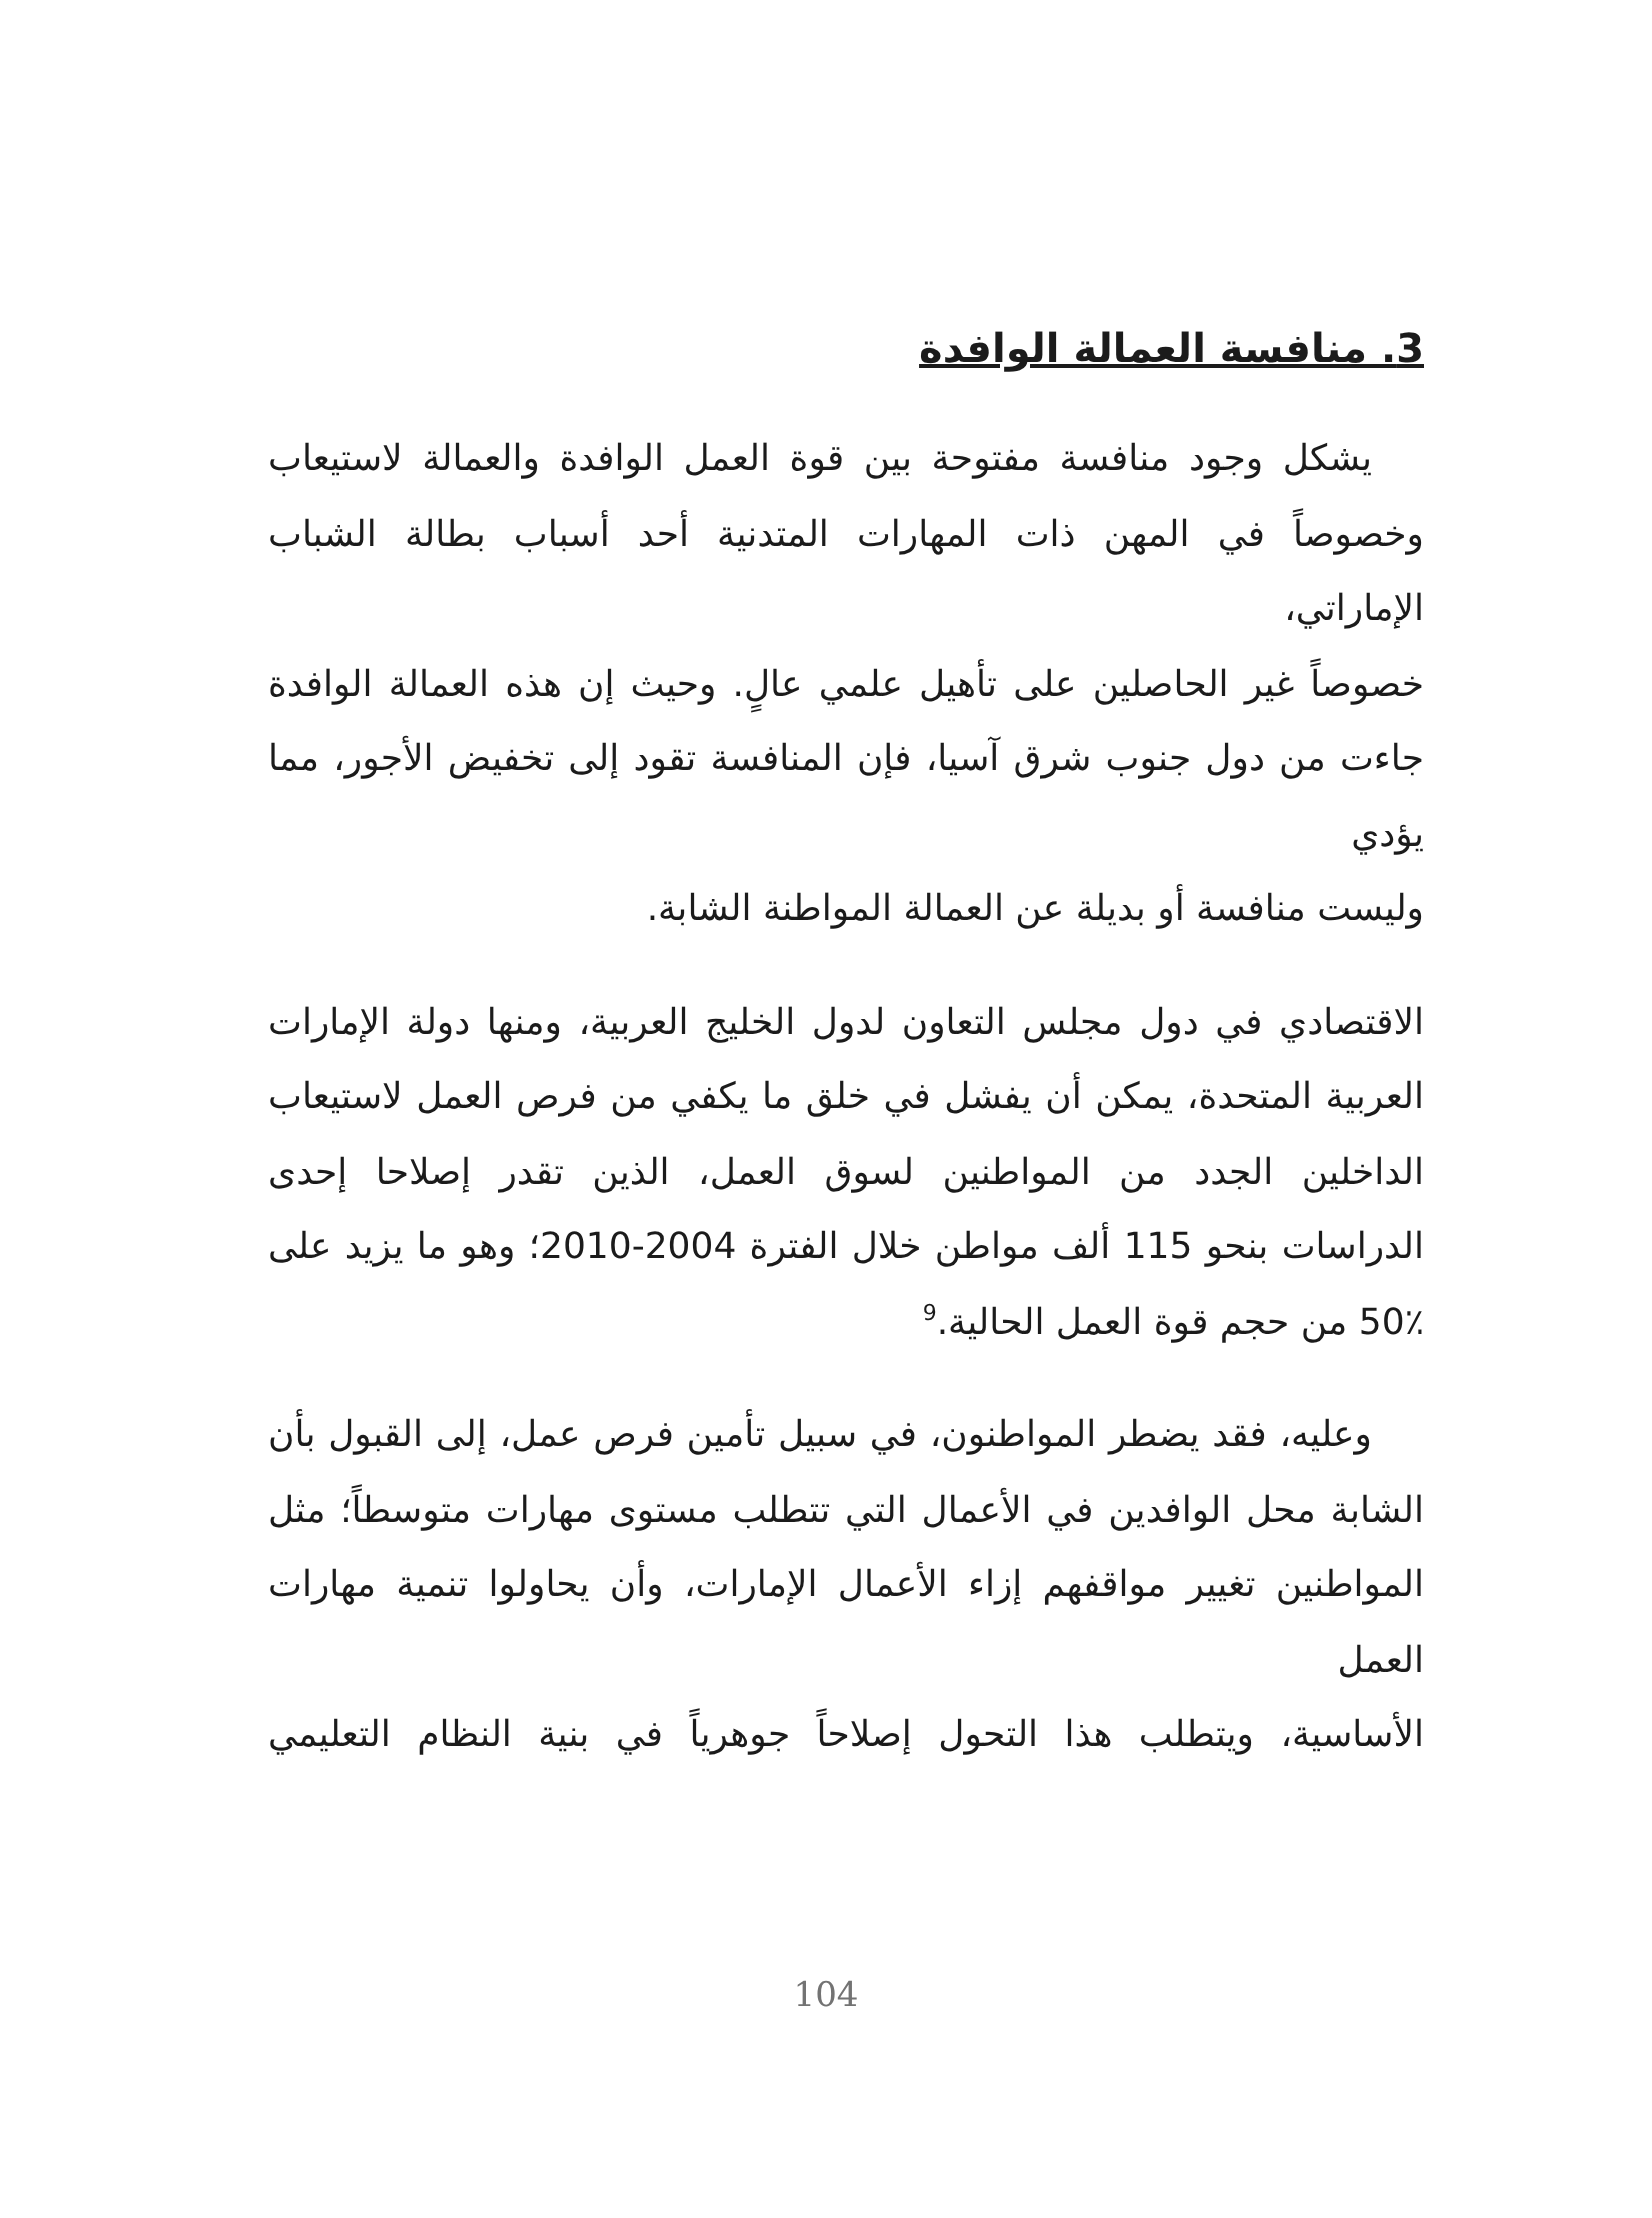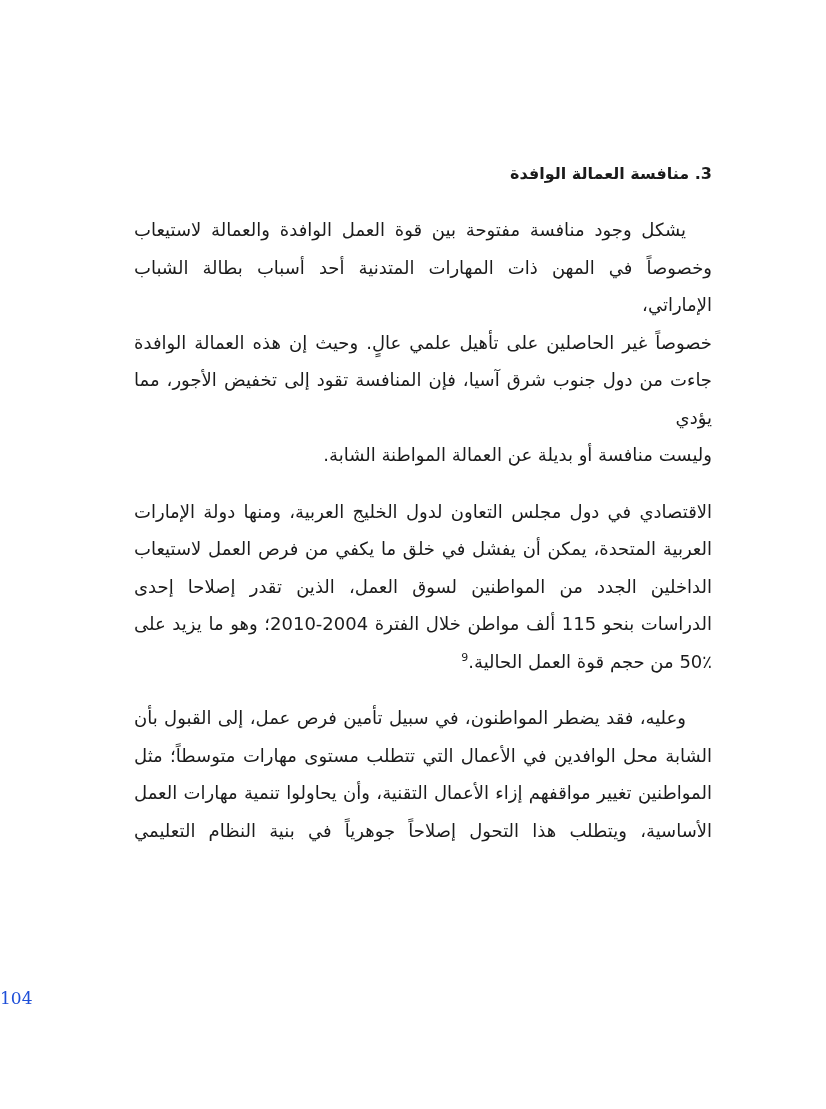--- a/index.html
+++ b/index.html
@@ -13,26 +13,27 @@
     overflow: hidden;
   }
   .content {
     position: absolute;
     top: 158px;
     right: 114px;
     width: 578px;
     direction: rtl;
   }
   .heading {
-    font-size: 16px;
+    font-size: 20px;
     font-weight: bold;
     text-align: right;
     margin: 0 0 21px 0;
     line-height: 32px;
     letter-spacing: 0;
+    text-decoration: underline;
   }
   .para { margin: 0 0 19px 0; }
   .line {
     font-size: 18px;
     line-height: 37.5px;
     text-align: justify;
     text-align-last: justify;
     -moz-text-align-last: justify;
   }
   .line.first { padding-right: 26px; }
@@ -40,23 +41,24 @@
   .fn {
     font-size: 11px;
     line-height: 0;
     vertical-align: super;
   }
   .footer {
     position: absolute;
     top: 988px;
     left: 0;
     width: 100%;
+    text-align: center;
     font-family: "DejaVu Serif", serif;
     font-size: 17px;
-    color: #1d4ed8;
+    color: #737373;
   }
 </style>
 </head>
 <body>
 
 <div class="page">
   <div class="content" dir="rtl">
 
     <h2 class="heading">3. منافسة العمالة الوافدة</h2>
 
@@ -72,21 +74,21 @@
       <div class="line">الاقتصادي في دول مجلس التعاون لدول الخليج العربية، ومنها دولة الإمارات</div>
       <div class="line">العربية المتحدة، يمكن أن يفشل في خلق ما يكفي من فرص العمل لاستيعاب</div>
       <div class="line">الداخلين الجدد من المواطنين لسوق العمل، الذين تقدر إصلاحا إحدى</div>
       <div class="line">الدراسات بنحو 115 ألف مواطن خلال الفترة 2004-2010؛ وهو ما يزيد على</div>
       <div class="line last"><span>50٪ من حجم قوة العمل الحالية.</span><sup class="fn">9</sup></div>
     </div>
 
     <div class="para">
       <div class="line first">وعليه، فقد يضطر المواطنون، في سبيل تأمين فرص عمل، إلى القبول بأن</div>
       <div class="line">الشابة محل الوافدين في الأعمال التي تتطلب مستوى مهارات متوسطاً؛ مثل</div>
-      <div class="line">المواطنين تغيير مواقفهم إزاء الأعمال التقنية، وأن يحاولوا تنمية مهارات العمل</div>
+      <div class="line">المواطنين تغيير مواقفهم إزاء الأعمال الإمارات، وأن يحاولوا تنمية مهارات العمل</div>
       <div class="line">الأساسية، ويتطلب هذا التحول إصلاحاً جوهرياً في بنية النظام التعليمي</div>
     </div>
 
   </div>
 
   <div class="footer">
     <span>104</span>
   </div>
 </div>
 

